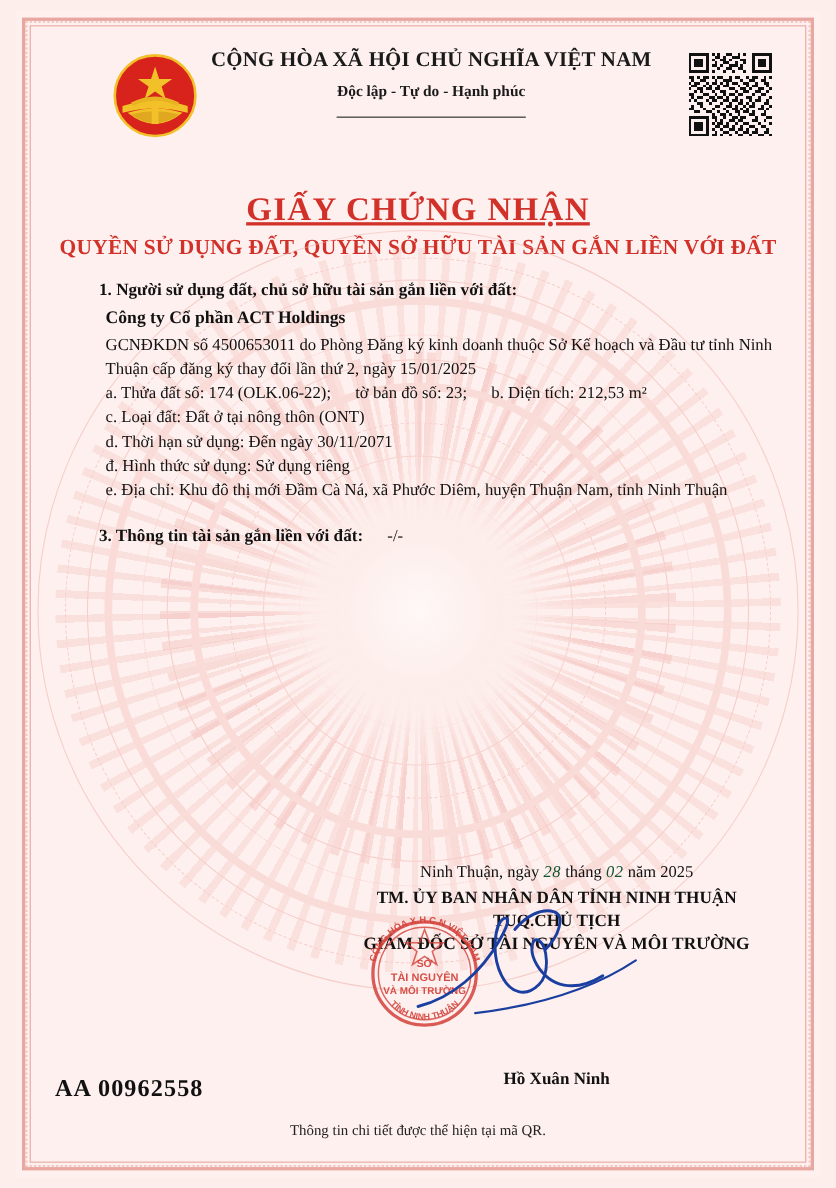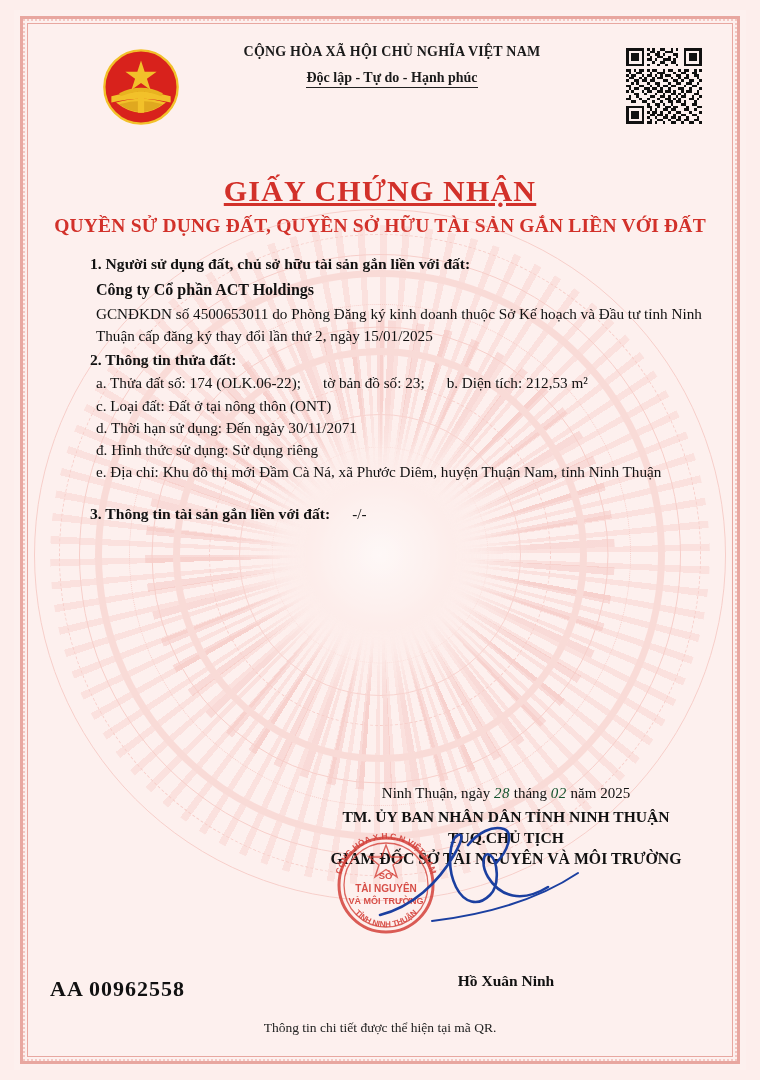--- a/index.html
+++ b/index.html
@@ -120,33 +120,33 @@
     right: 44px;
     top: 38px;
     width: 76px;
     height: 76px;
   }
   .natl {
     text-align: center;
     margin-left: 24px;
   }
   .natl .line1 {
-    font-size: 14px;
+    font-size: 19px;
     font-weight: bold;
     letter-spacing: .2px;
     color: #1a1a1a;
     margin-bottom: 8px;
   }
   .natl .line2 {
     font-size: 14px;
     font-weight: bold;
     color: #1a1a1a;
     display: inline-block;
     border-bottom: 1px solid #222;
-    padding-bottom: 1px;
+    padding-bottom: 14px;
   }
   
   .title-main {
     text-align: center;
     color: #d2312a;
     font-size: 30px;
     font-weight: bold;
     letter-spacing: 1.2px;
     margin-top: 22px;
     text-decoration: underline;
@@ -503,21 +503,20 @@
 
     <div class="title-main">GIẤY CHỨNG NHẬN</div>
     <div class="title-sub">QUYỀN SỬ DỤNG ĐẤT, QUYỀN SỞ HỮU TÀI SẢN GẮN LIỀN VỚI ĐẤT</div>
 
     <div class="body-area">
 
       <div class="b-item sub-strong">1. Người sử dụng đất, chủ sở hữu tài sản gắn liền với đất:</div>
       <div class="name-line">Công ty Cổ phần ACT Holdings</div>
       <div class="para">GCNĐKDN số 4500653011 do Phòng Đăng ký kinh doanh thuộc Sở Kế hoạch và Đầu tư tỉnh Ninh Thuận cấp đăng ký thay đổi lần thứ 2, ngày 15/01/2025</div>
 
-      <div class="b-item sub-strong" style="margin-top:2px;">2. Thông tin thửa đất:</div>
 
       <div class="line-item">
         <span>a. Thửa đất số: 174 (OLK.06-22);</span><span class="gap-3"></span><span>tờ bản đồ số: 23;</span><span class="gap-3"></span><span>b. Diện tích: 212,53 m²</span>
       </div>
 
       <div class="line-item">c. Loại đất: Đất ở tại nông thôn (ONT)</div>
       <div class="line-item">d. Thời hạn sử dụng: Đến ngày 30/11/2071</div>
       <div class="line-item">đ. Hình thức sử dụng: Sử dụng riêng</div>
       <div class="line-item">e. Địa chỉ: Khu đô thị mới Đầm Cà Ná, xã Phước Diêm, huyện Thuận Nam, tỉnh Ninh Thuận</div>
 

